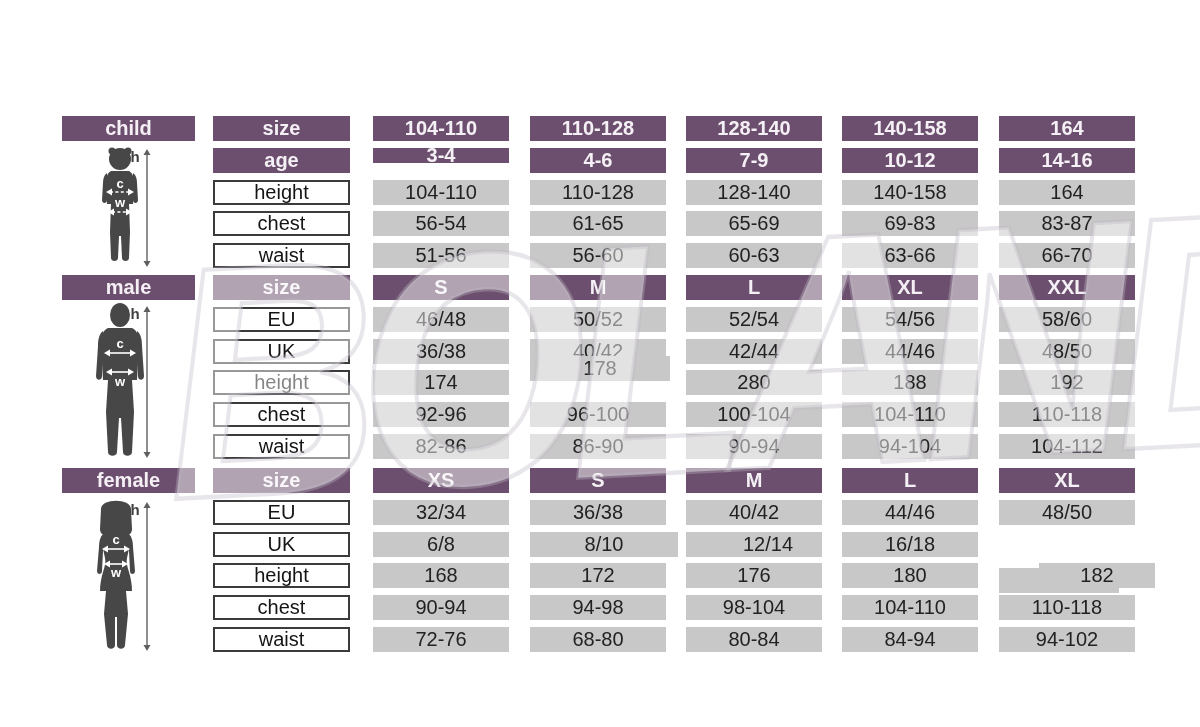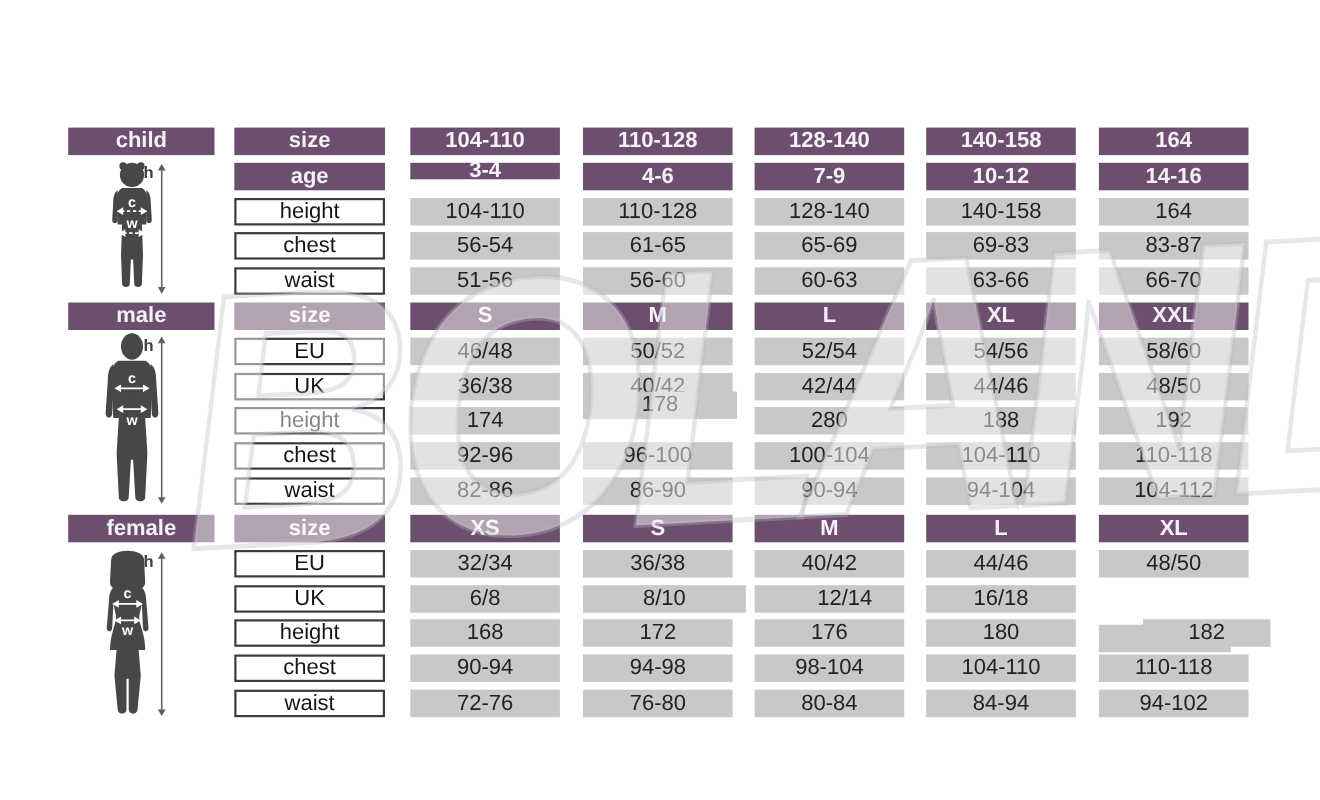--- a/index.html
+++ b/index.html
@@ -229,18 +229,18 @@
       <div class="cell gcell" style="left: 842px; top: 563px; width: 136px; height: 25px;">180</div>
       <div class="cell gcell" style="left: 999px; top: 563px; width: 116px; height: 25px; margin-left: 40px;">182</div>
       <div class="cell wcell" style="left: 213px; top: 595px; width: 137px; height: 25px;">chest</div>
       <div class="cell gcell" style="left: 373px; top: 595px; width: 136px; height: 25px;">90-94</div>
       <div class="cell gcell" style="left: 530px; top: 595px; width: 136px; height: 25px;">94-98</div>
       <div class="cell gcell" style="left: 686px; top: 595px; width: 136px; height: 25px;">98-104</div>
       <div class="cell gcell" style="left: 842px; top: 595px; width: 136px; height: 25px;">104-110</div>
       <div class="cell gcell" style="left: 999px; top: 595px; width: 136px; height: 25px;">110-118</div>
       <div class="cell wcell" style="left: 213px; top: 627px; width: 137px; height: 25px;">waist</div>
       <div class="cell gcell" style="left: 373px; top: 627px; width: 136px; height: 25px;">72-76</div>
-      <div class="cell gcell" style="left: 530px; top: 627px; width: 136px; height: 25px;">76-80</div>
+      <div class="cell gcell" style="left: 530px; top: 627px; width: 136px; height: 25px;">68-80</div>
       <div class="cell gcell" style="left: 686px; top: 627px; width: 136px; height: 25px;">80-84</div>
       <div class="cell gcell" style="left: 842px; top: 627px; width: 136px; height: 25px;">84-94</div>
       <div class="cell gcell" style="left: 999px; top: 627px; width: 136px; height: 25px;">94-102</div>
     </div>
 </div>
 
 </body></html>

